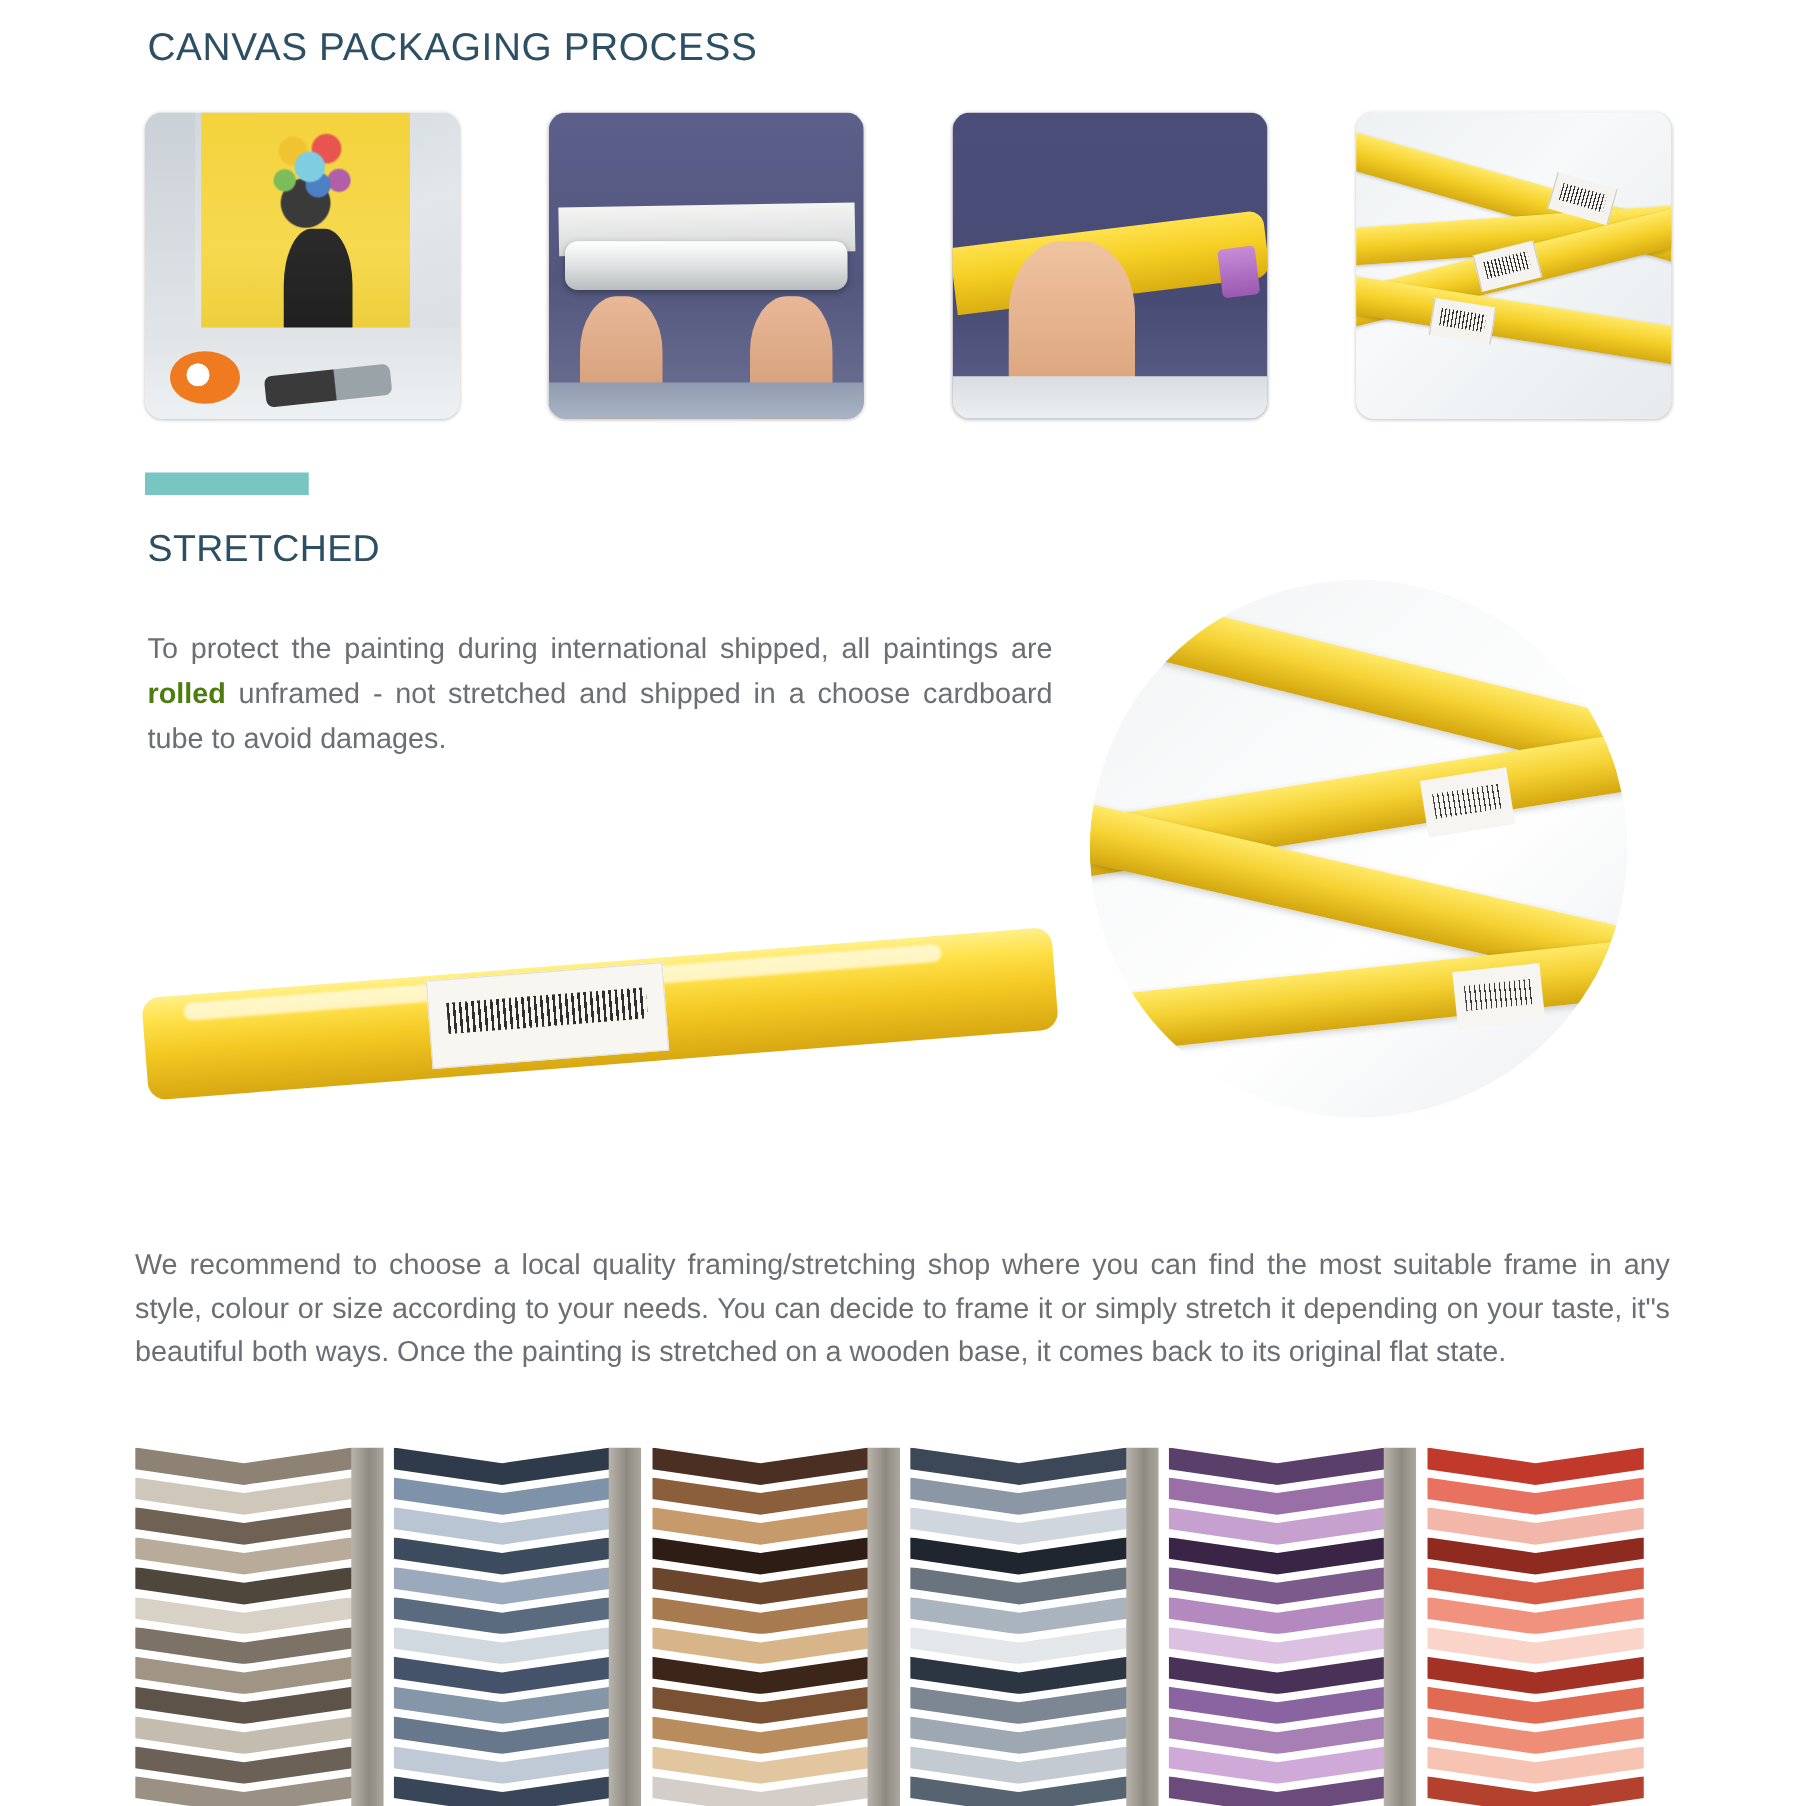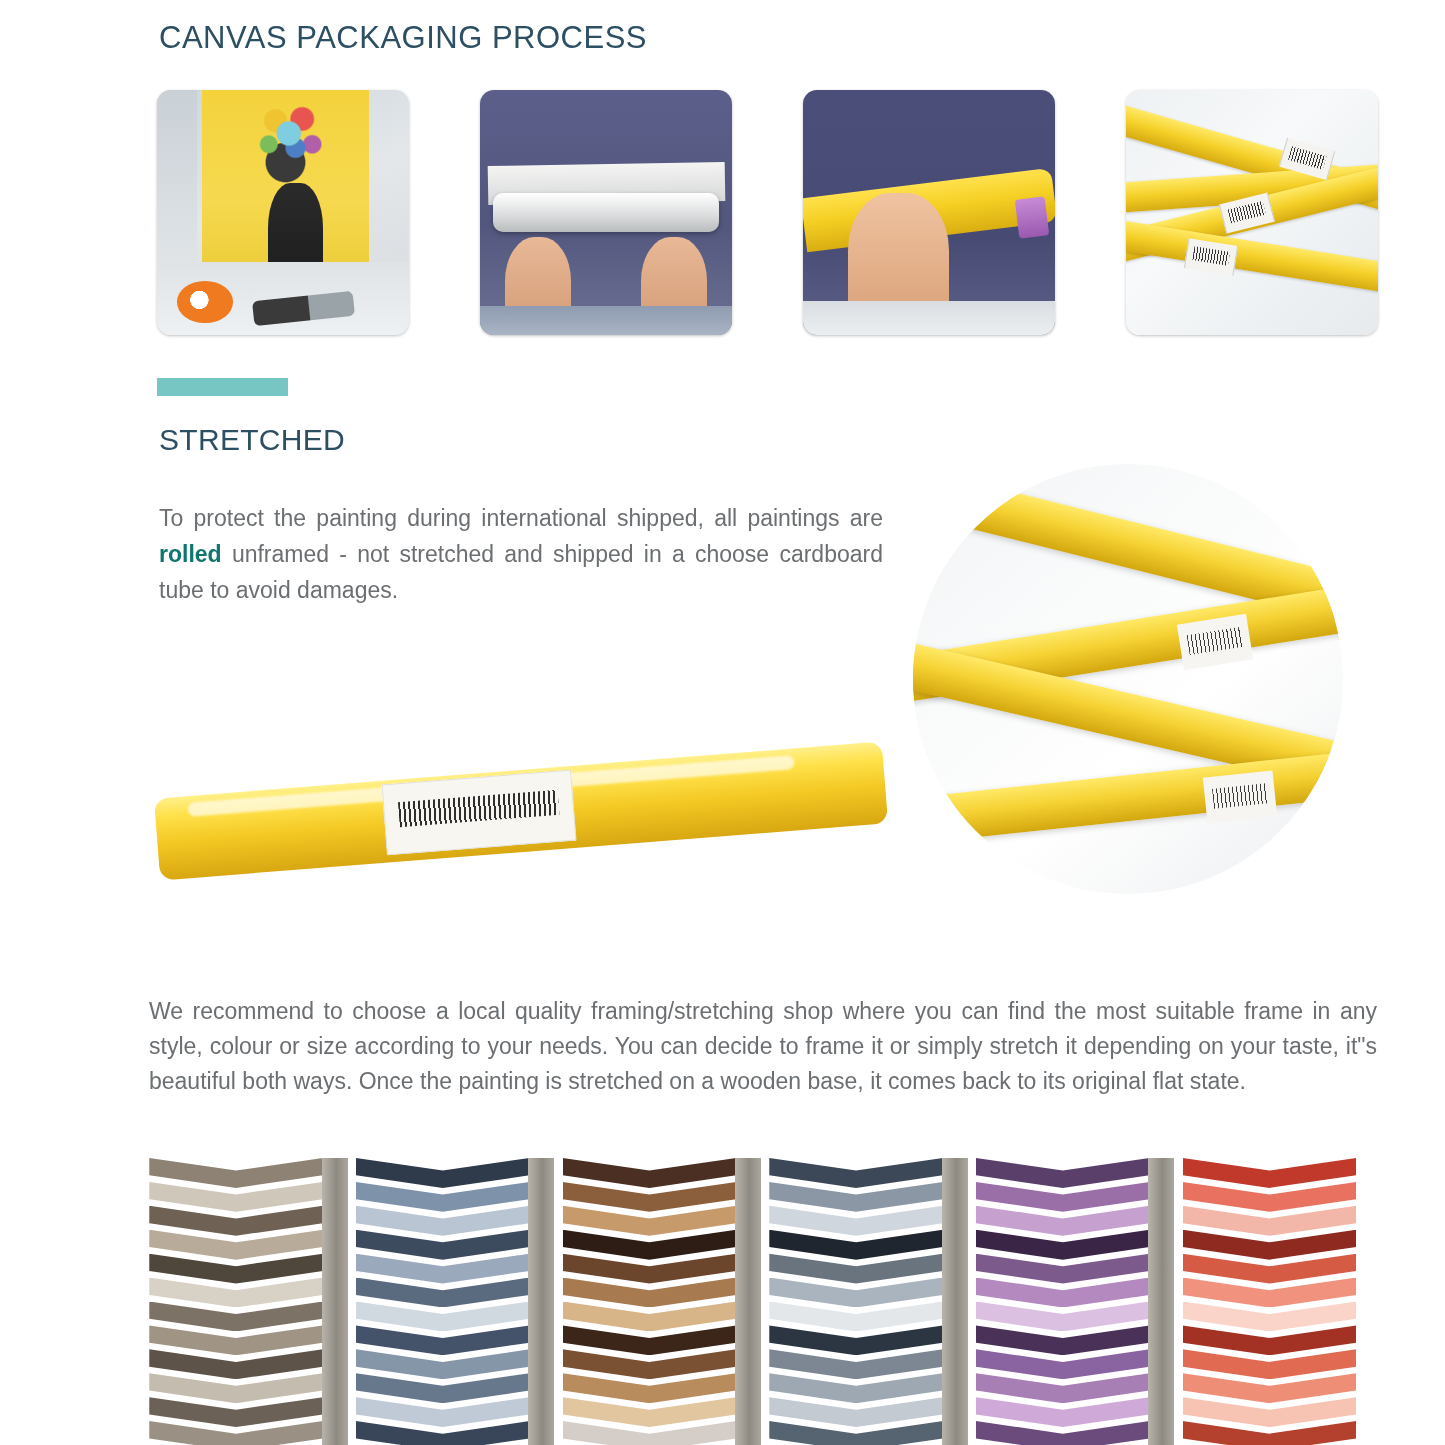--- a/index.html
+++ b/index.html
@@ -12,21 +12,20 @@
     height: 1445px;
     font-family: "Liberation Sans", sans-serif;
     overflow: hidden;
     position: relative;
   }
   .page {
     position: relative;
     width: 1226px;
     height: 1445px;
     background: #fff;
-    margin-left: 41px;
   }
 
   
   .section-title {
     position: absolute;
     left: 118px;
     top: 20px;
     font-size: 31px;
     letter-spacing: 0.5px;
     color: #2d4f63;
@@ -228,21 +227,21 @@
   .pack-body {
     position: absolute;
     left: 118px;
     top: 500px;
     width: 724px;
     font-size: 23px;
     line-height: 36px;
     color: #6b6f72;
     text-align: justify;
   }
-  .pack-body b { color: #0f766e; }
+  .pack-body b { color: #4d7c0f; }
 
   
   .round-photo {
     position: absolute;
     left: 872px;
     top: 464px;
     width: 430px;
     height: 430px;
     border-radius: 50%;
     overflow: hidden;

